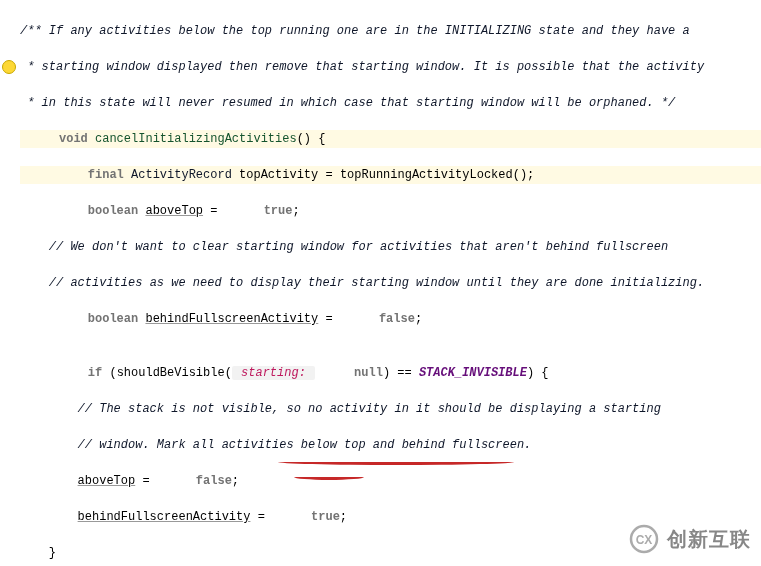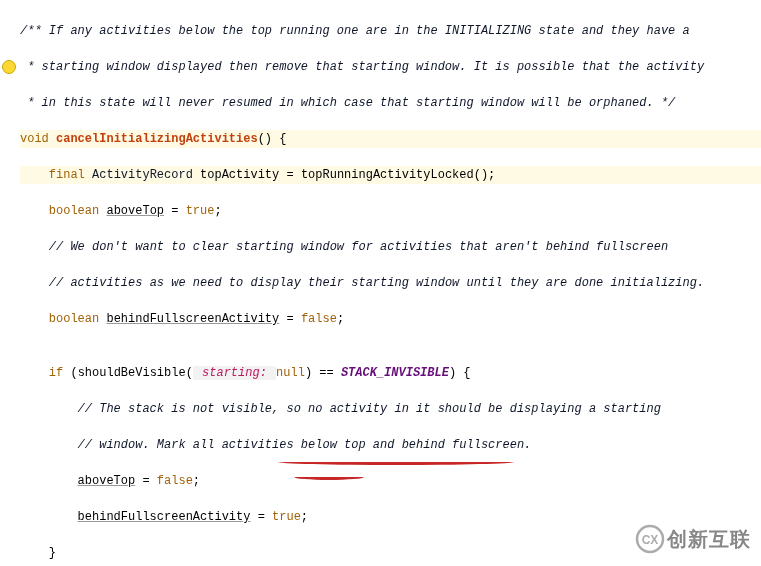--- a/index.html
+++ b/index.html
@@ -26,22 +26,22 @@
       position: absolute;
       left: 2px;
       top: 60px;
       width: 14px;
       height: 14px;
       background: #FDD835;
       border-radius: 50%;
       border: 1px solid #C9A800;
     }
     .comment { color: #0f172a; font-style: italic; }
-    .keyword { color: #a16207; font-weight: normal; }
-    .method-declaration { color: #c2410c; font-weight: bold; margin-top: 28px; }
+    .keyword { color: #737373; font-weight: bold; margin-left: 39px; }
+    .method-declaration { color: #14532d; font-weight: normal; margin-top: 28px; }
     .type { color: #0f172a; }
     .method-call { color: #000000; }
     .param-hint { color: #be185d; font-style: italic; background: #f2f2f2; padding: 0 2px; border-radius: 2px;}
     .static-field-italic { color: #660E7A; font-style: italic; font-weight: bold;}
     .underlined { text-decoration: underline; text-decoration-color: #999; }
     .highlight-bg { background: #FFFAE3; }
     .plain { color: #000000; }
     .line { display: block; }
     .red-underline {
       position: absolute;
@@ -58,20 +58,21 @@
       left: 294px;
       top: 474px;
       width: 70px;
     }
     .watermark {
       position: absolute;
       bottom: 10px;
       right: 10px;
       display: flex;
       align-items: center;
+      gap: 6px;
       opacity: 0.7;
       text-align: right;
     }
     .watermark-logo {
       width: 34px;
       height: 34px;
       background: #fff;
       border-radius: 4px;
       display: flex;
       align-items: center;

